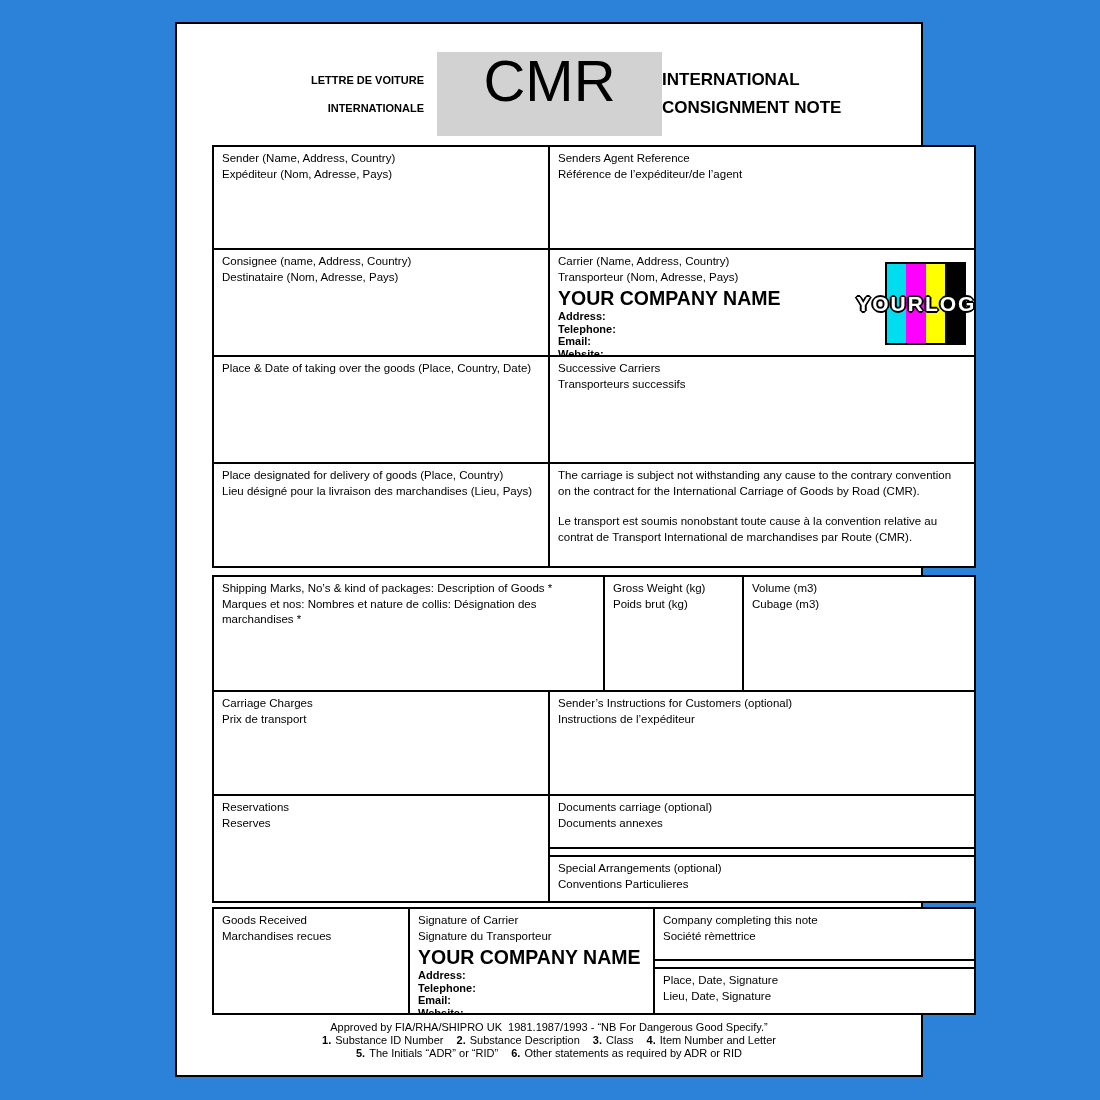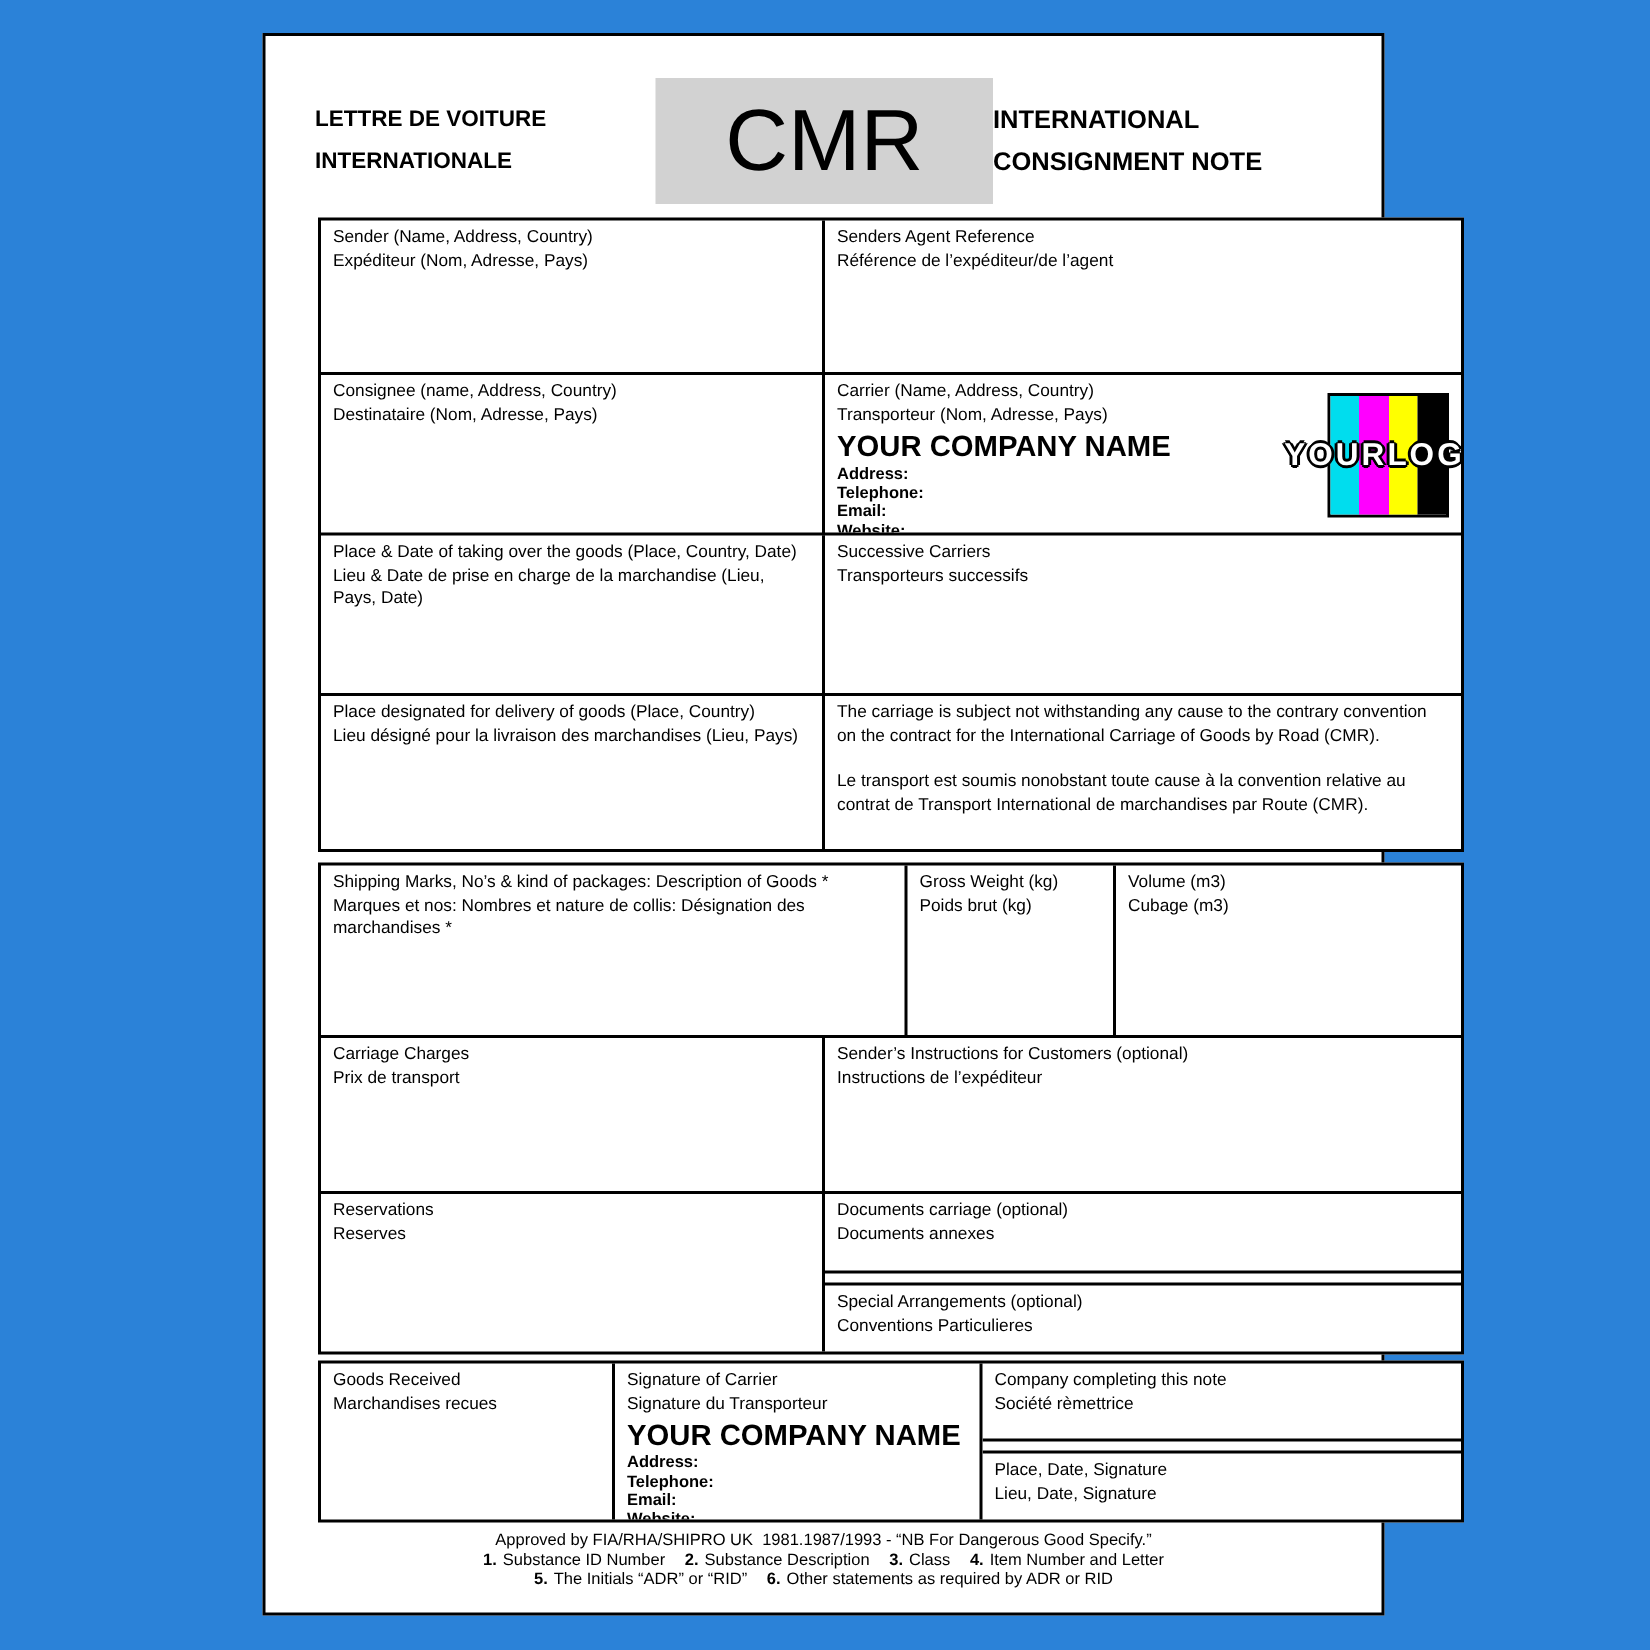--- a/index.html
+++ b/index.html
@@ -7,25 +7,25 @@
     width:1100px;height:1100px;position:relative;
     font-family:"Liberation Sans","DejaVu Sans",sans-serif;
     background:#2b82d8;overflow:hidden;
   }
   .paper{
     position:absolute;left:175px;top:22px;width:748px;height:1055px;
     background:#ffffff;border:2px solid #000;box-sizing:border-box;
   }
   
   .header{display:flex;align-items:center;margin:28px 0 0 33px;}
-  .h-left{width:227px;text-align:left;padding-right:13px;font-weight:bold;
-    font-size:15px;line-height:28px;box-sizing:border-box;}
+  .h-left{width:227px;text-align:right;padding-right:13px;font-weight:bold;
+    font-size:11px;line-height:28px;box-sizing:border-box;}
   .h-right{font-weight:bold;font-size:17px;line-height:28px;}
   .cmr-box{width:225px;height:84px;background:#d2d2d2;display:flex;
-    align-items:center;justify-content:center;flex:none;}
+    align-items:flex-start;justify-content:center;flex:none;}
   .cmr-box span{font-size:58px;line-height:58px;letter-spacing:0px;color:#000;}
   
   .tbl{width:764px;margin-left:35px;border:2px solid #000;box-sizing:border-box;
     display:grid;background:#fff;}
   .t1{margin-top:9px;height:423px;grid-template-columns:336px 1fr;
     grid-template-rows:103px 107px 107px 1fr;}
   .t2{margin-top:7px;height:117px;grid-template-columns:391px 139px 1fr;}
   .t3{margin-top:-2px;height:213px;grid-template-columns:336px 1fr;
     grid-template-rows:104px 1fr;}
   .t4{margin-top:4px;height:108px;grid-template-columns:196px 245px 1fr;}
@@ -114,21 +114,20 @@
         </div>
         <div class="logo-text">
           <div>YOUR</div>
           <div>LOGO</div>
         </div>
       </div>
     </div>
 
     <div class="cell">
       <div class="lbl">Place &amp; Date of taking over the goods (Place, Country, Date)</div>
-      <div class="lbl">Lieu &amp; Date de prise en charge de la marchandise (Lieu, Pays, Date)</div>
     </div>
     <div class="cell lastc">
       <div class="lbl">Successive Carriers</div>
       <div class="lbl">Transporteurs successifs</div>
     </div>
 
     <div class="cell lastr">
       <div class="lbl">Place designated for delivery of goods (Place, Country)</div>
       <div class="lbl">Lieu désigné pour la livraison des marchandises (Lieu, Pays)</div>
     </div>

